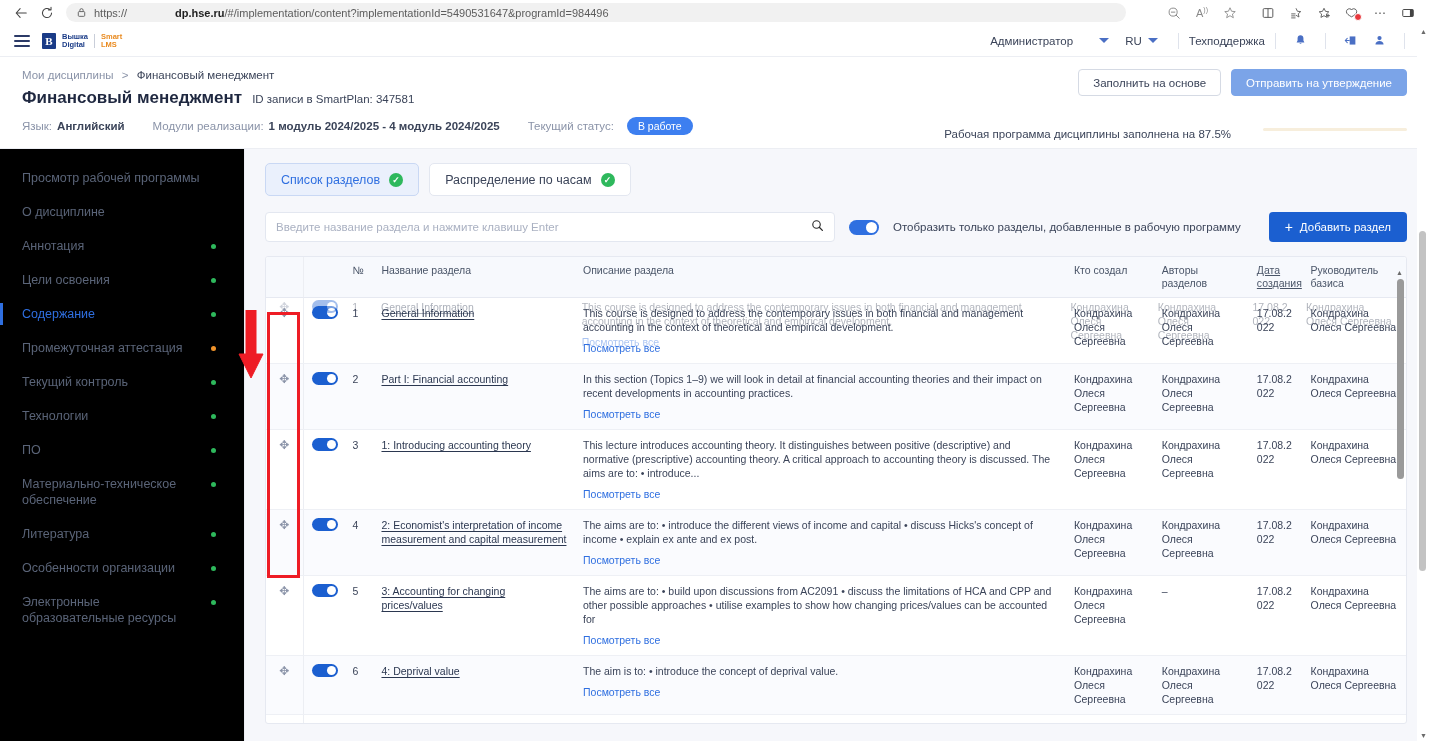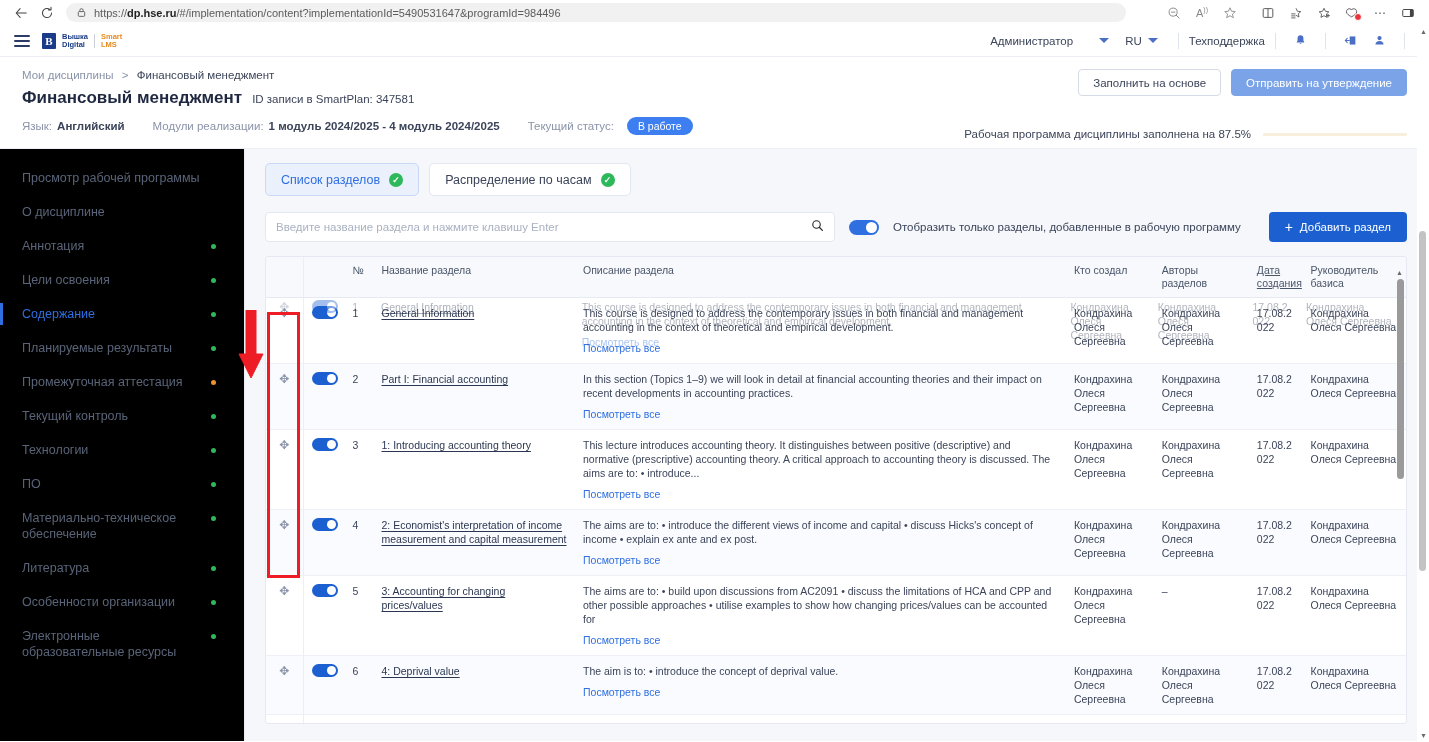--- a/index.html
+++ b/index.html
@@ -18,21 +18,21 @@
   }
   .nav-btn { width:26px; height:20px; display:flex; align-items:center; justify-content:center;
              color:#5b5b5b; font-size:13px; flex:0 0 auto; }
   .url-pill {
     flex:1 1 auto; height:19px; background:#f1f1f1; border-radius:10px;
     display:flex; align-items:center; padding:0 10px; margin:0 6px 0 6px;
     max-width:1060px;
   }
   .lock-ico { width:11px; height:11px; margin-right:7px; flex:0 0 auto; color:#5d5d5d; }
   .url-text { font-size:11px; color:#5c5c5c; white-space:nowrap; overflow:hidden; }
-  .url-text b { color:#1f1f1f; font-weight:600; }
+  .url-text b { color:#1f1f1f; font-weight:600;padding-left:48px; }
   .tb-right { display:flex; align-items:center; gap:2px; margin-left:auto; }
   .tb-ico { width:26px; height:20px; display:flex; align-items:center; justify-content:center;
             color:#555; font-size:12px; position:relative; }
   .tb-sep { width:8px; }
   .tb-badge { position:absolute; right:3px; bottom:2px; width:8px; height:8px; border-radius:50%;
               background:#e8373c; border:1px solid #fff; }
 
   
   .app-header {
     height:32px; background:#ffffff; border-bottom:1px solid #eceef3;
@@ -78,21 +78,21 @@
     padding:3px 11px; margin-left:8px;
   }
   .head-actions { position:absolute; right:22px; top:12px; display:flex; gap:10px;border-radius:6px; }
   .btn {
     height:27px; border-radius:4px; font-size:11.5px; padding:0 14px;
     display:inline-flex; align-items:center; justify-content:center; cursor:pointer;
     white-space:nowrap;
   }
   .btn-ghost { background:#fff; border:1px solid #d5dae4; color:#3b4459; }
   .btn-primary-l { background:#7ba4e8; color:#fff; border:1px solid #7ba4e8; }
-  .progress-wrap { position:absolute; right:22px; bottom:8px; display:flex; align-items:center; gap:12px; }
+  .progress-wrap { position:absolute; right:22px; bottom:8px; display:flex; align-items:flex-start; gap:32px; }
   .progress-label { font-size:11.5px; color:#3b4459; }
   .progress-track { width:144px; height:3px; background:#f7eedc; border-radius:2px; overflow:hidden; }
   .progress-fill { height:100%; background:#e8b44a; }
 
   
   .layout { display:flex; height:calc(742px - 25px - 32px - 93px); background:#fff; }
 
   
   .sidebar { width:245px; flex:0 0 245px; background:#000000; border-right:1px solid #eceef3;
              padding-top:12px; position:relative; overflow:hidden; }
@@ -378,24 +378,20 @@
       <div class="side-item">
         <span class="lbl">Аннотация</span>
         <span class="dot green"></span>
       </div>
       <div class="side-item">
         <span class="lbl">Цели освоения</span>
         <span class="dot green"></span>
       </div>
       <div class="side-item active">
         <span class="lbl">Содержание</span>
-        <span class="dot green"></span>
-      </div>
-      <div class="side-item">
-        <span class="lbl">Планируемые результаты</span>
         <span class="dot green"></span>
       </div>
       <div class="side-item">
         <span class="lbl">Промежуточная аттестация</span>
         <span class="dot orange"></span>
       </div>
       <div class="side-item">
         <span class="lbl">Текущий контроль</span>
         <span class="dot green"></span>
       </div>

